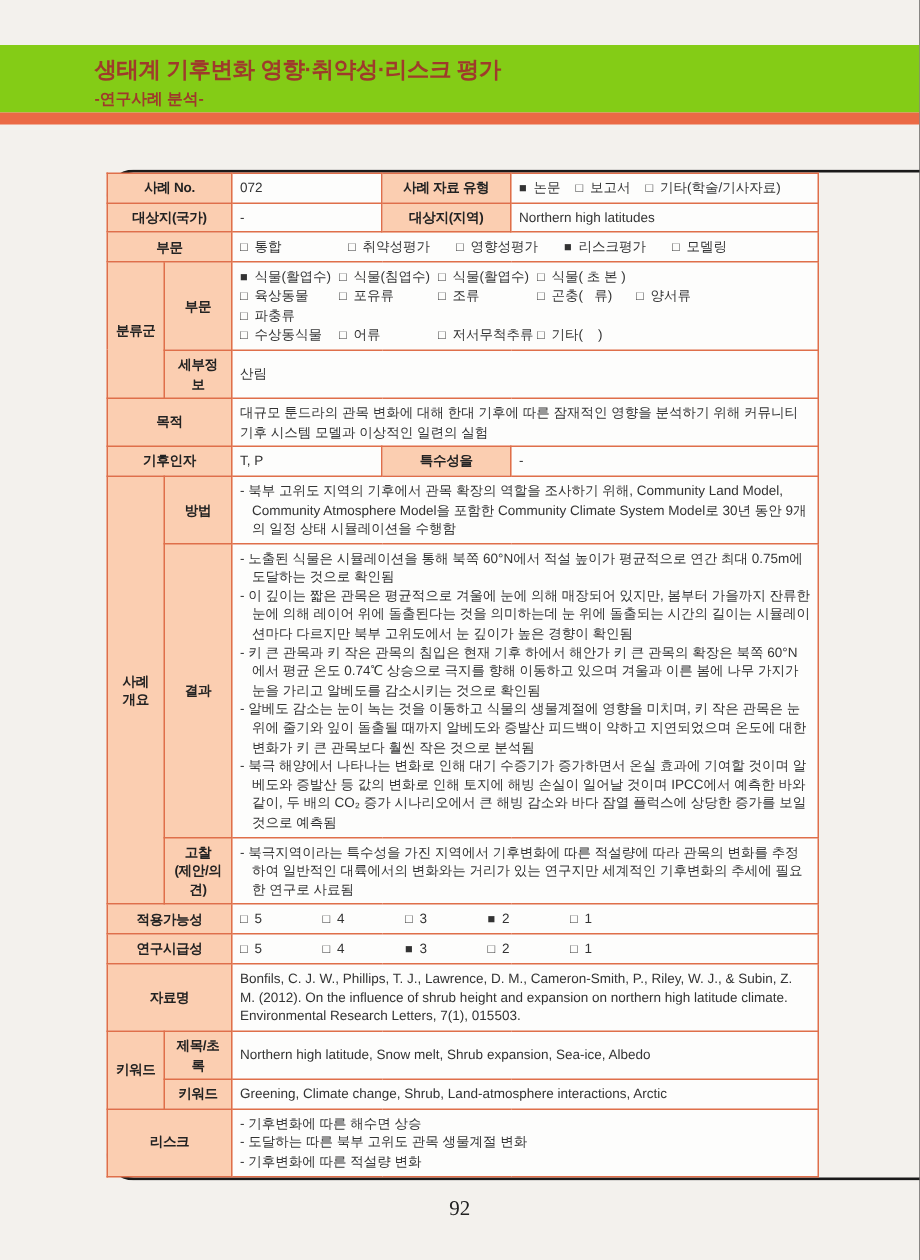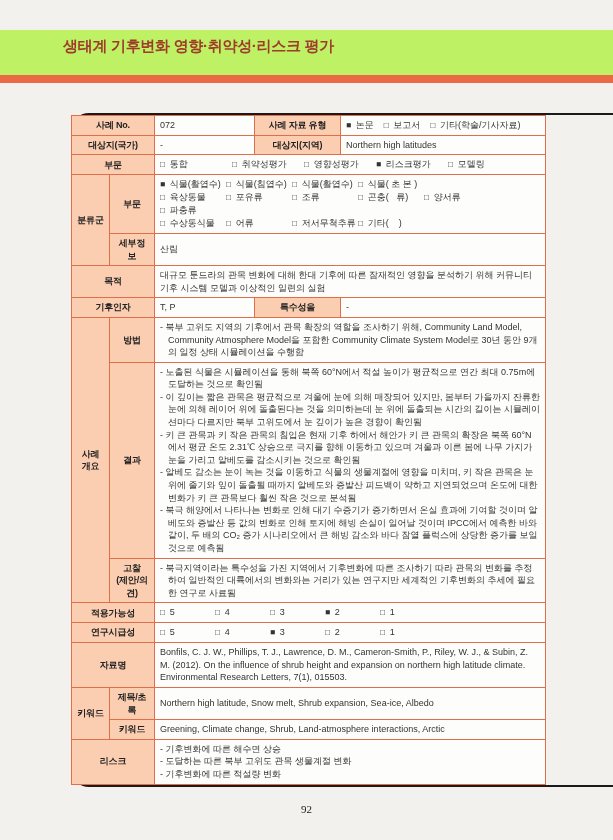--- a/index.html
+++ b/index.html
@@ -4,21 +4,21 @@
 <style>
   html,body{margin:0;padding:0;}
   body{
     width:613px;height:840px;position:relative;
     background:#f3f1ed;
     font-family:"Liberation Sans", sans-serif;
     color:#333;
   }
   .header-band{
     position:absolute;top:30px;left:0;width:100%;height:45px;
-    background:#bef264;
+    background:#84cc16;
   }
   .header-inner{padding:7px 0 0 63px;}
   .page-title{font-size:15px;font-weight:bold;color:#9e3b2b;letter-spacing:-0.3px;}
   .page-subtitle{font-size:10.5px;font-weight:bold;color:#9e3b2b;margin-top:3px;}
   .accent-bar{
     position:absolute;top:75px;left:0;width:100%;height:8px;
     background:#eb6a45;
   }
   .table-wrap{
     position:absolute;top:113px;left:71px;width:572px;
@@ -45,29 +45,30 @@
   .cb-item{white-space:pre;margin-right:10px;}
   .cb-box{font-size:8.5px;margin-right:2px;}
   .sector-group .cb-item{min-width:62px;}
   .taxon-line .cb-item{min-width:64px;margin-right:2px;}
   .rating-group .cb-item{min-width:45px;}
   .bullet{padding-left:8px;text-indent:-8px;}
   .multi-line div{line-height:1.35;}
   .footer-page{
     position:absolute;bottom:25px;left:0;width:100%;
     text-align:center;font-family:"Liberation Serif", serif;
-    font-size:11px;color:#222;
+    font-size:14px;color:#222;
   }
 </style>
 </head>
 <body>
 
 <div class="header-band">
   <div class="header-inner">
     <div class="page-title">생태계 기후변화 영향·취약성·리스크 평가</div>
+    <div class="page-subtitle">-연구사례 분석-</div>
   </div>
 </div>
 <div class="accent-bar"></div>
 
 <div class="table-wrap">
   <table class="doc">
     <colgroup>
       <col style="width:38px">
         <col style="width:45px">
         <col style="width:100px">
@@ -162,33 +163,33 @@
       <td colspan="3">
             <div class="bullet">- 북부 고위도 지역의 기후에서 관목 확장의 역할을 조사하기 위해, Community Land Model, Community Atmosphere Model을 포함한 Community Climate System Model로 30년 동안 9개의 일정 상태 시뮬레이션을 수행함</div>
           </td>
     </tr>
 
     <tr>
       <th>결과</th>
       <td colspan="3">
             <div class="bullet">- 노출된 식물은 시뮬레이션을 통해 북쪽 60°N에서 적설 높이가 평균적으로 연간 최대 0.75m에 도달하는 것으로 확인됨</div>
             <div class="bullet">- 이 깊이는 짧은 관목은 평균적으로 겨울에 눈에 의해 매장되어 있지만, 봄부터 가을까지 잔류한 눈에 의해 레이어 위에 돌출된다는 것을 의미하는데 눈 위에 돌출되는 시간의 길이는 시뮬레이션마다 다르지만 북부 고위도에서 눈 깊이가 높은 경향이 확인됨</div>
-            <div class="bullet">- 키 큰 관목과 키 작은 관목의 침입은 현재 기후 하에서 해안가 키 큰 관목의 확장은 북쪽 60°N에서 평균 온도 2.31℃ 상승으로 극지를 향해 이동하고 있으며 겨울과 이른 봄에 나무 가지가 눈을 가리고 알베도를 감소시키는 것으로 확인됨</div>
+            <div class="bullet">- 키 큰 관목과 키 작은 관목의 침입은 현재 기후 하에서 해안가 키 큰 관목의 확장은 북쪽 60°N에서 평균 온도 0.74℃ 상승으로 극지를 향해 이동하고 있으며 겨울과 이른 봄에 나무 가지가 눈을 가리고 알베도를 감소시키는 것으로 확인됨</div>
             <div class="bullet">- 알베도 감소는 눈이 녹는 것을 이동하고 식물의 생물계절에 영향을 미치며, 키 작은 관목은 눈 위에 줄기와 잎이 돌출될 때까지 알베도와 증발산 피드백이 약하고 지연되었으며 온도에 대한 변화가 키 큰 관목보다 훨씬 작은 것으로 분석됨</div>
             <div class="bullet">- 북극 해양에서 나타나는 변화로 인해 대기 수증기가 증가하면서 온실 효과에 기여할 것이며 알베도와 증발산 등 값의 변화로 인해 토지에 해빙 손실이 일어날 것이며 IPCC에서 예측한 바와 같이, 두 배의 CO₂ 증가 시나리오에서 큰 해빙 감소와 바다 잠열 플럭스에 상당한 증가를 보일 것으로 예측됨</div>
           </td>
     </tr>
 
     <tr>
       <th class="multi-line">
         <div>고찰</div>
         <div>(제안/의견)</div>
       </th>
       <td colspan="3">
-            <div class="bullet">- 북극지역이라는 특수성을 가진 지역에서 기후변화에 따른 조사하기 따라 관목의 변화를 추정하여 일반적인 대륙에서의 변화와는 거리가 있는 연구지만 세계적인 기후변화의 추세에 필요한 연구로 사료됨</div>
+            <div class="bullet">- 북극지역이라는 특수성을 가진 지역에서 기후변화에 따른 적설량에 따라 관목의 변화를 추정하여 일반적인 대륙에서의 변화와는 거리가 있는 연구지만 세계적인 기후변화의 추세에 필요한 연구로 사료됨</div>
           </td>
     </tr>
 
     <tr>
       <th colspan="2">적용가능성</th>
       <td colspan="3">
         <span class="cb-group rating-group">
               <span class="cb-item"><span class="cb-box">□</span> 5</span>
               <span class="cb-item"><span class="cb-box">□</span> 4</span>
               <span class="cb-item"><span class="cb-box">□</span> 3</span>

